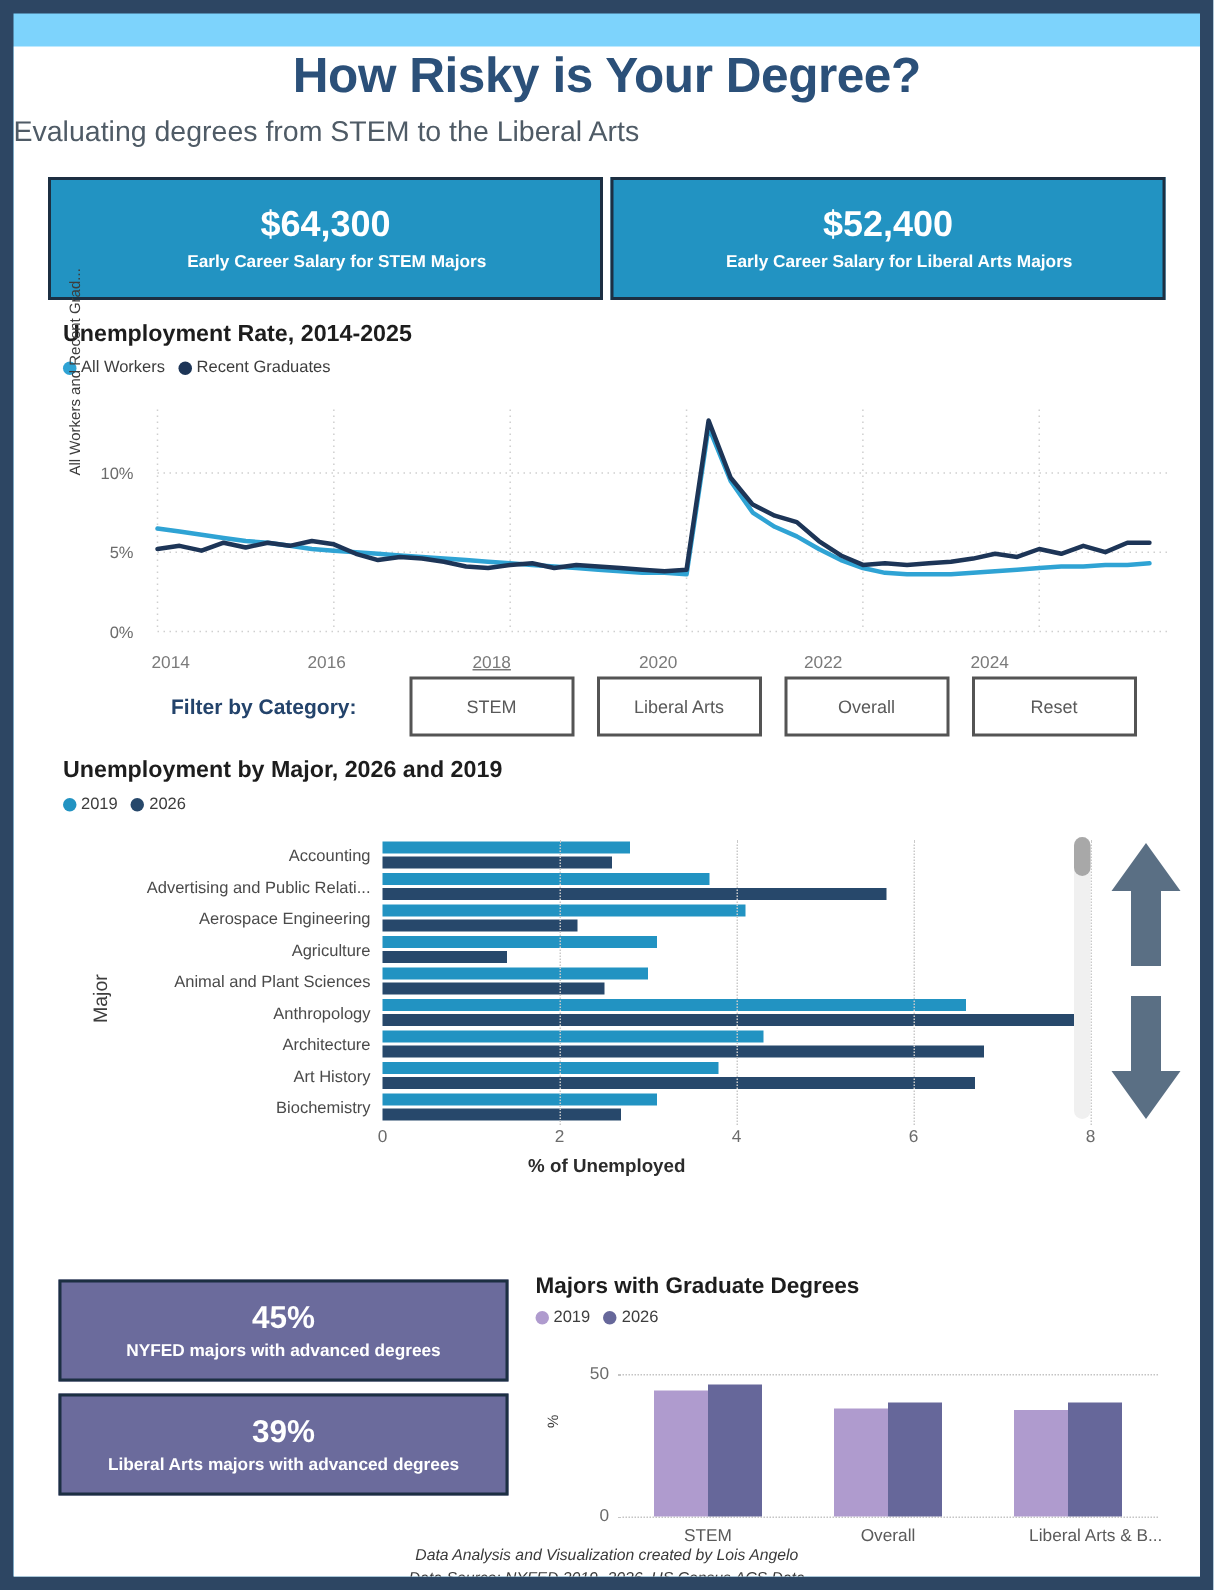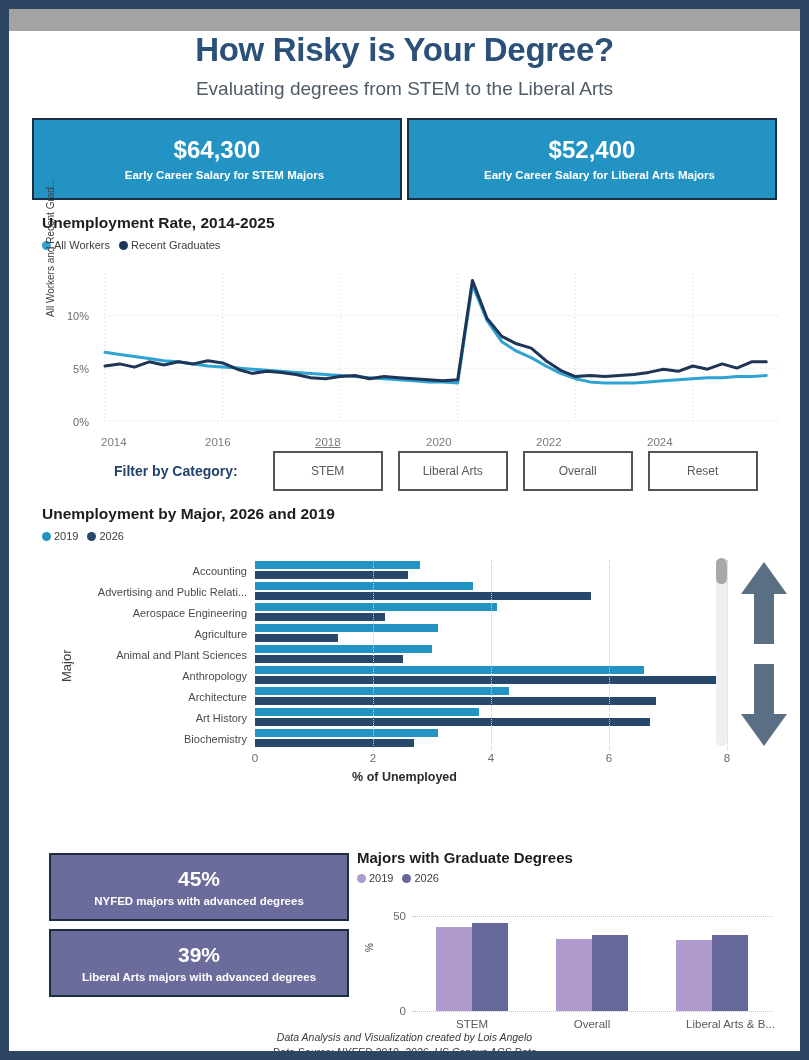--- a/index.html
+++ b/index.html
@@ -8,42 +8,41 @@
     background: #ffffff;
   }
   body {
     font-family: "Liberation Sans", sans-serif;
   }
   #page {
     position: relative;
     width: 809px;
     height: 1060px;
     box-sizing: border-box;
-    background: #a3a3a3;
+    background: #7dd3fc;
     border: 9px solid #2d4663;
     overflow: hidden;
   }
   .inner {
     position: relative;
     width: 100%;
     height: 100%;
     background: #ffffff;
   }
 
   
   .title {
     text-align: center;
     font-size: 33px;
     font-weight: bold;
     color: #2b5079;
     letter-spacing: -0.3px;
     margin-top: 22px;
   }
   .subtitle {
-    text-align: center;
     font-size: 19px;
     color: #4f5b66;
     margin-top: 9px;
   }
 
   
   .kpi-row {
     display: flex;
     justify-content: space-between;
     margin: 18px 23px 0 23px;
@@ -241,21 +240,21 @@
     position: absolute;
     right: 10px;
     top: 4px;
     width: 52px;
     height: 196px;
   }
 
   
   .purple-col {
     position: absolute;
-    left: 40px;
+    left: 30px;
     top: 822px;
     width: 280px;
   }
   .purple-card {
     width: 300px;
     height: 68px;
     background: #6b6b9c;
     border: 2px solid #1c2f42;
     box-sizing: border-box;
     color: #ffffff;

